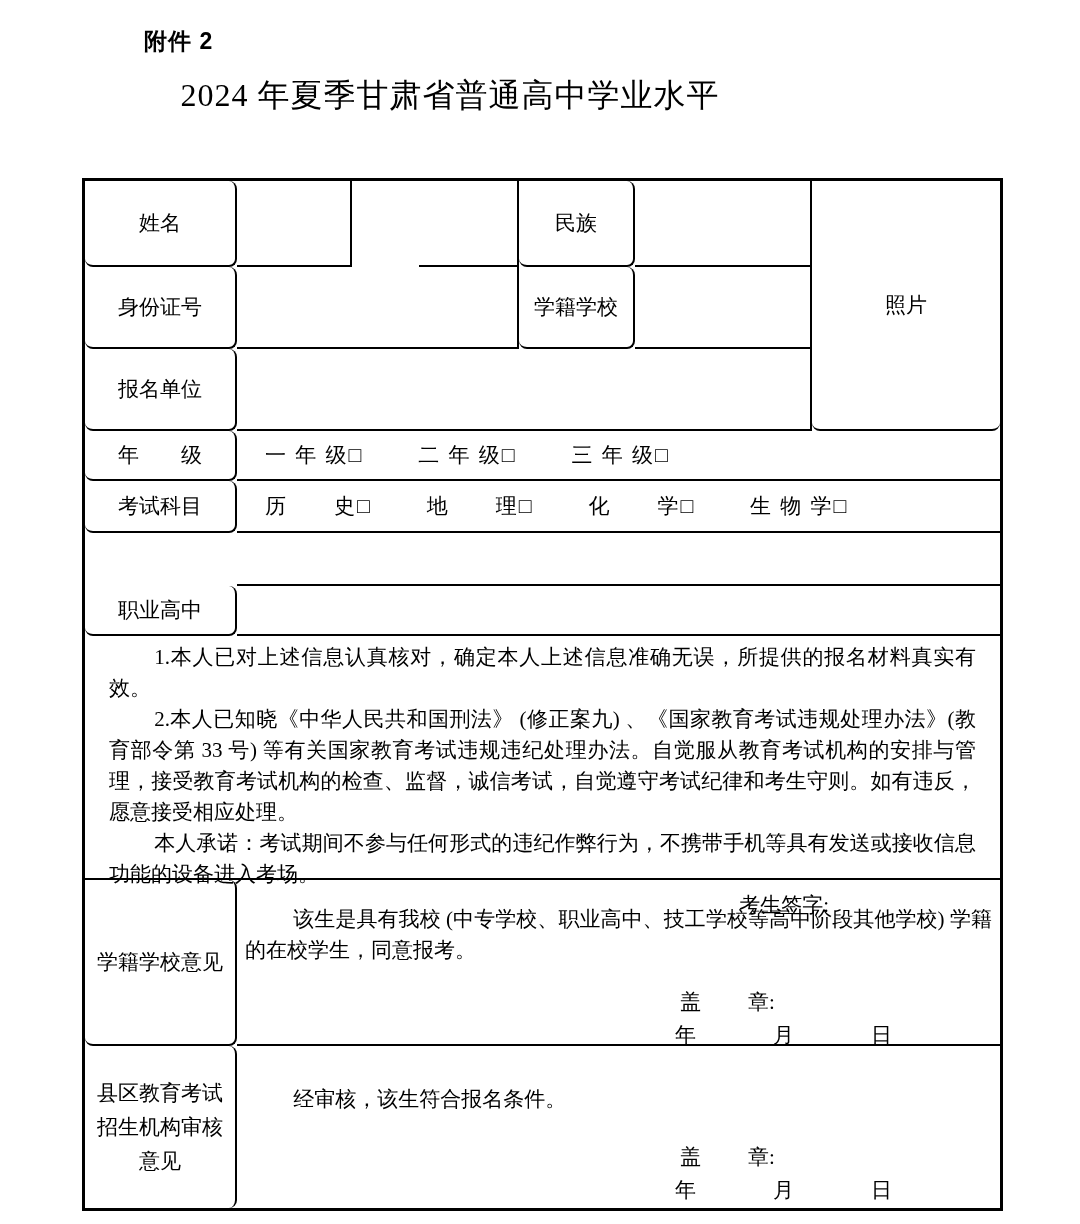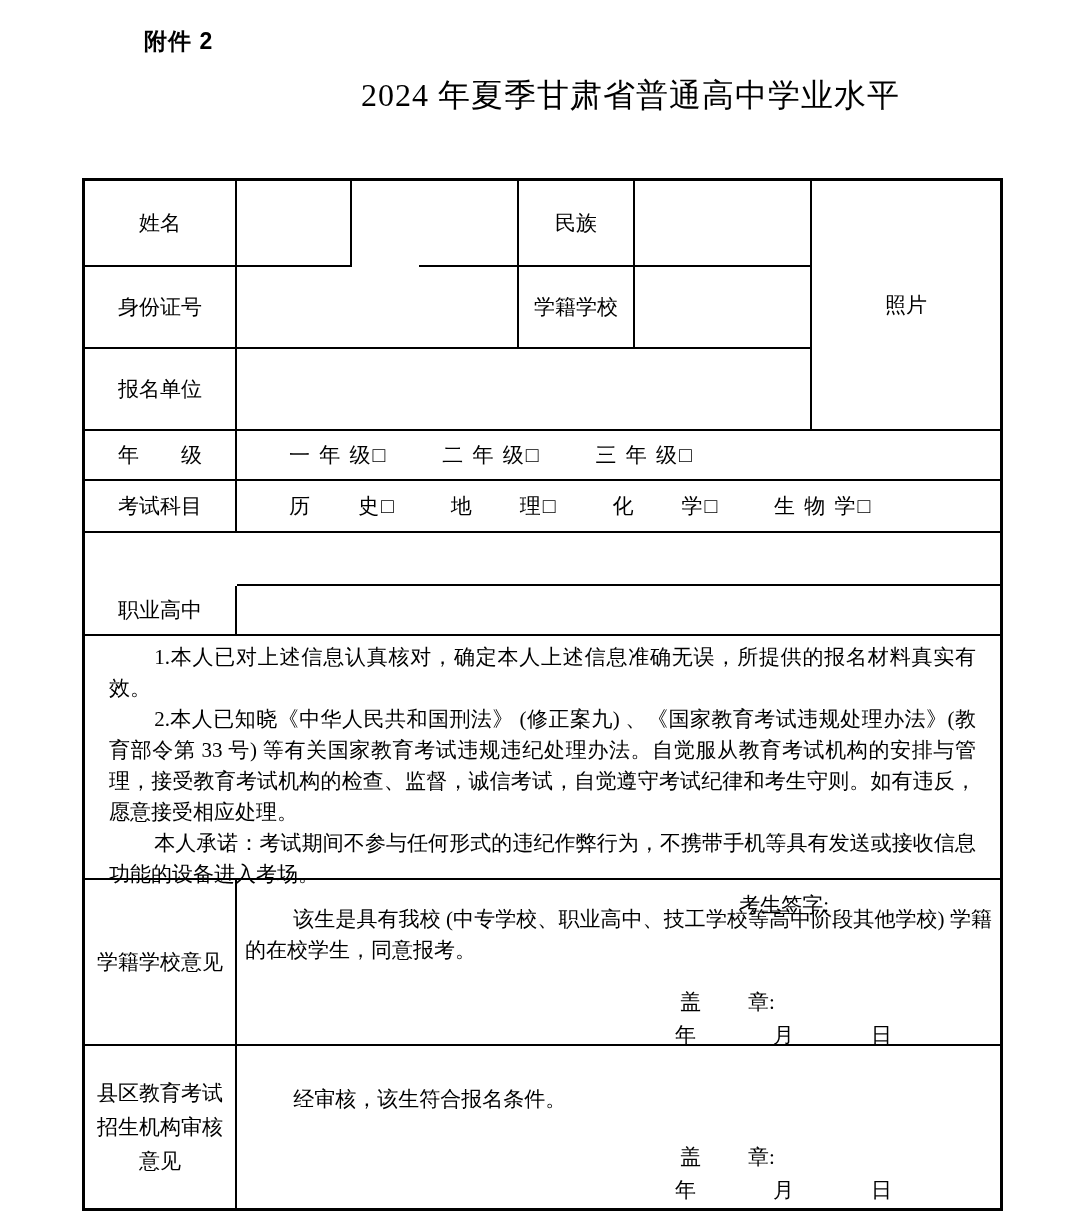--- a/index.html
+++ b/index.html
@@ -9,37 +9,37 @@
     font-family: "Liberation Serif", "DejaVu Serif", serif;
     color: #000;
   }
   .attachment {
     position: absolute; left: 144px; top: 26px;
     font-family: "Liberation Sans", "DejaVu Sans", sans-serif;
     font-weight: 700; font-size: 23px; letter-spacing: 1px;
   }
   .title-block {
     position: absolute; left: 0; top: 72px; width: 900px;
-    text-align: right; font-size: 32px; line-height: 47px;
+    text-align: center; font-size: 32px; line-height: 47px;
     letter-spacing: 1px;
   }
   .form-table {
     position: absolute; left: 82px; top: 178px;
     width: 921px; height: 1033px;
     display: grid;
     grid-template-columns: 152px 115px 67px 100px 116px 177px 1fr;
     grid-template-rows: 86px 82px 82px 50px 52px 53px 50px 244px 166px 1fr;
     border: 3px solid #000;
     font-size: 21px;
   }
   .cell { border-right: 2px solid #000; border-bottom: 2px solid #000; }
   .no-r { border-right: none; }
   .no-b { border-bottom: none; }
-  .lbl { display: flex; align-items: center; justify-content: center; text-align: center; }
-  .opts { display: flex; align-items: center; padding-left: 52px; gap: 55px; letter-spacing: 2px; }
+  .lbl { display: flex; align-items: center; justify-content: center; text-align: center; border-radius: 8px; }
+  .opts { display: flex; align-items: center; padding-left: 28px; gap: 55px; letter-spacing: 2px; }
   .decl { padding: 6px 24px 0; line-height: 31px; text-align: justify; }
   .decl p { text-indent: 2.15em; }
   .sig-line { margin-left: 585px; text-indent: 0; text-align: left; }
   .op-content { padding: 24px 8px 0; line-height: 31px; }
   .op-text { text-indent: 2.3em; text-align: justify; }
   .seal-line { display: flex; gap: 47px; margin-left: 435px; line-height: 33px; }
   .date-line { display: flex; gap: 77px; margin-left: 430px; line-height: 33px; }
   .mt-seal { margin-top: 20px; }
   .county-lbl { flex-direction: column; line-height: 34px; padding: 16px 4px; }
   .county-content { padding-top: 38px; }

